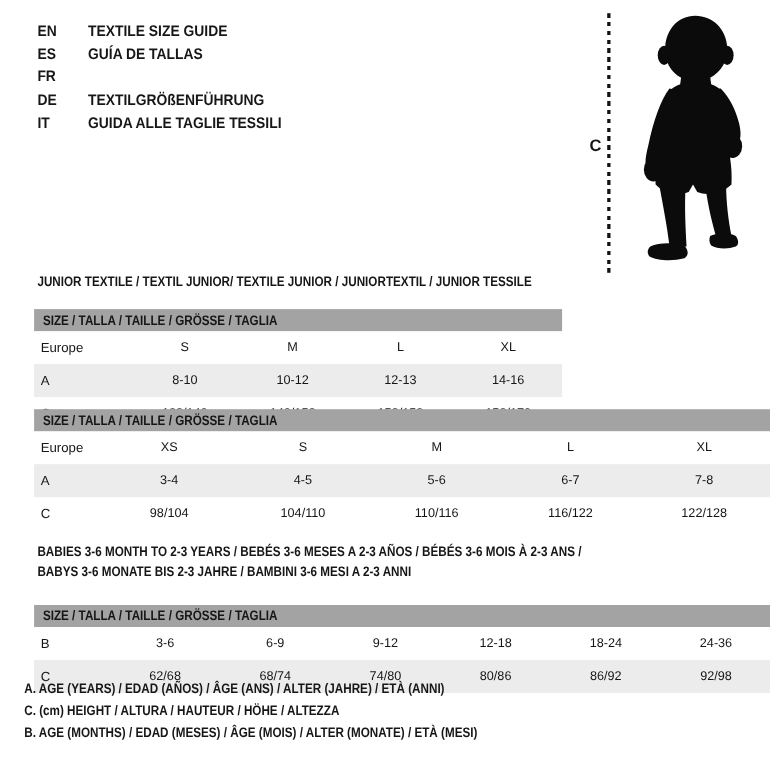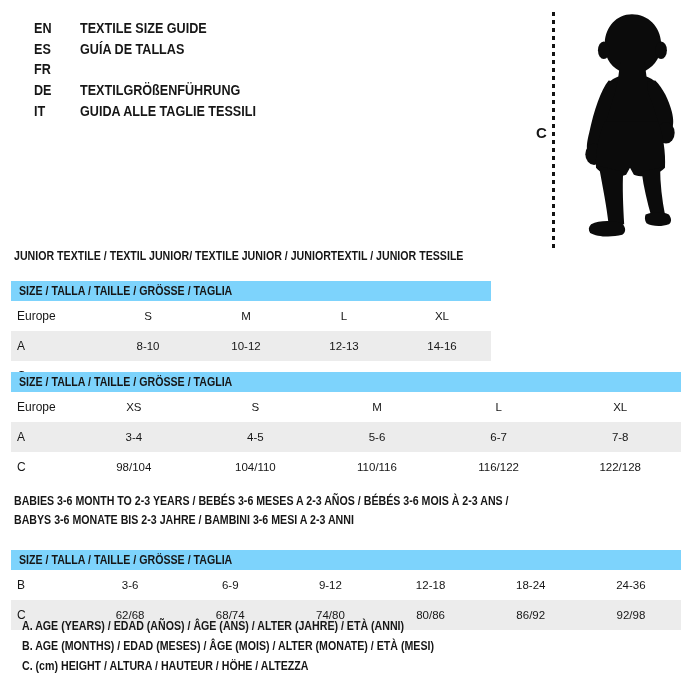--- a/index.html
+++ b/index.html
@@ -19,30 +19,30 @@
   .lang-label{flex:1;}
 
   
   #figure{position:absolute;left:536px;top:8px;width:164px;height:248px;}
   .measure-label{position:absolute;left:0;top:116px;font-weight:bold;font-size:15px;}
   .measure-line{position:absolute;left:16px;top:4px;width:3px;height:236px;
     background:repeating-linear-gradient(to bottom,#121212 0 4px,transparent 4px 8px);}
   #figure svg{position:absolute;left:26px;top:2px;}
 
   
-  .tbl{position:absolute;left:11px;}
+  .tbl{position:absolute;left:31px;}
   #junior{top:248px;width:480px;}
   #children{top:372px;width:670px;}
   #babies{top:492px;width:670px;}
   .section-title{font-weight:bold;font-size:12.5px;line-height:16px;margin-left:3px;white-space:nowrap;}
   #junior .section-title{margin-bottom:17px;}
   #children .section-title{margin-bottom:13px;}
   #babies .section-title{line-height:19px;}
   #babies .title-block{margin-bottom:20px;}
-  .size-bar{background:#7dd3fc;height:20px;line-height:20px;padding-left:8px;
+  .size-bar{background:#a3a3a3;height:20px;line-height:20px;padding-left:8px;
     font-weight:bold;font-size:12.5px;box-sizing:border-box;}
   .row{display:grid;height:30px;align-items:center;font-size:11.5px;}
   .g1{grid-template-columns:88px repeat(4,1fr);}
   .g2{grid-template-columns:62px repeat(5,1fr);}
   .g3{grid-template-columns:69px repeat(6,1fr);}
   .rl{padding-left:6px;text-align:left;font-size:12px;}
   .rc{text-align:center;}
   .alt{background:#ececec;}
   .sub{font-size:8px;vertical-align:-2px;letter-spacing:0;}
 
@@ -174,17 +174,17 @@
       <span class="rc">68/74</span>
       <span class="rc">74/80</span>
       <span class="rc">80/86</span>
       <span class="rc">86/92</span>
       <span class="rc">92/98</span>
     </div>
   </section>
 
   <section id="footnotes">
     <div class="footnote"><span class="cond">A. AGE (YEARS) / EDAD (AÑOS) / ÂGE (ANS) / ALTER (JAHRE) / ETÀ (ANNI)</span></div>
+    <div class="footnote"><span class="cond">C. (cm) HEIGHT / ALTURA / HAUTEUR / HÖHE / ALTEZZA</span></div>
     <div class="footnote"><span class="cond">B. AGE (MONTHS) / EDAD (MESES) / ÂGE (MOIS) / ALTER (MONATE) / ETÀ (MESI)</span></div>
-    <div class="footnote"><span class="cond">C. (cm) HEIGHT / ALTURA / HAUTEUR / HÖHE / ALTEZZA</span></div>
   </section>
 
 </div>
 
 </body></html>

